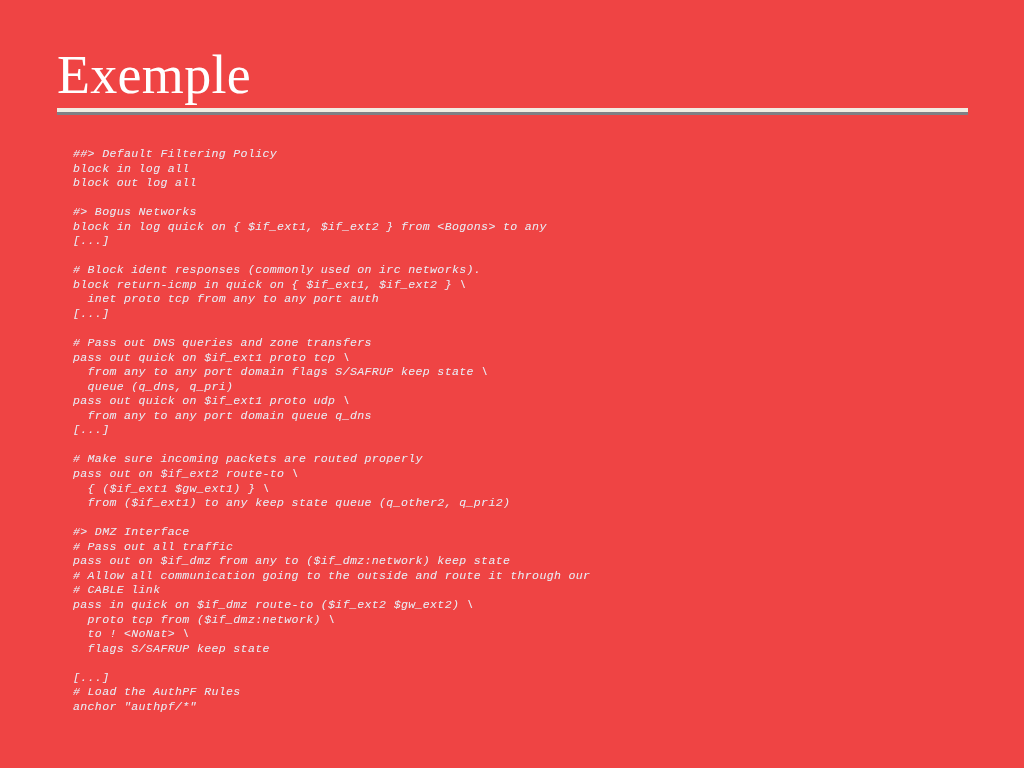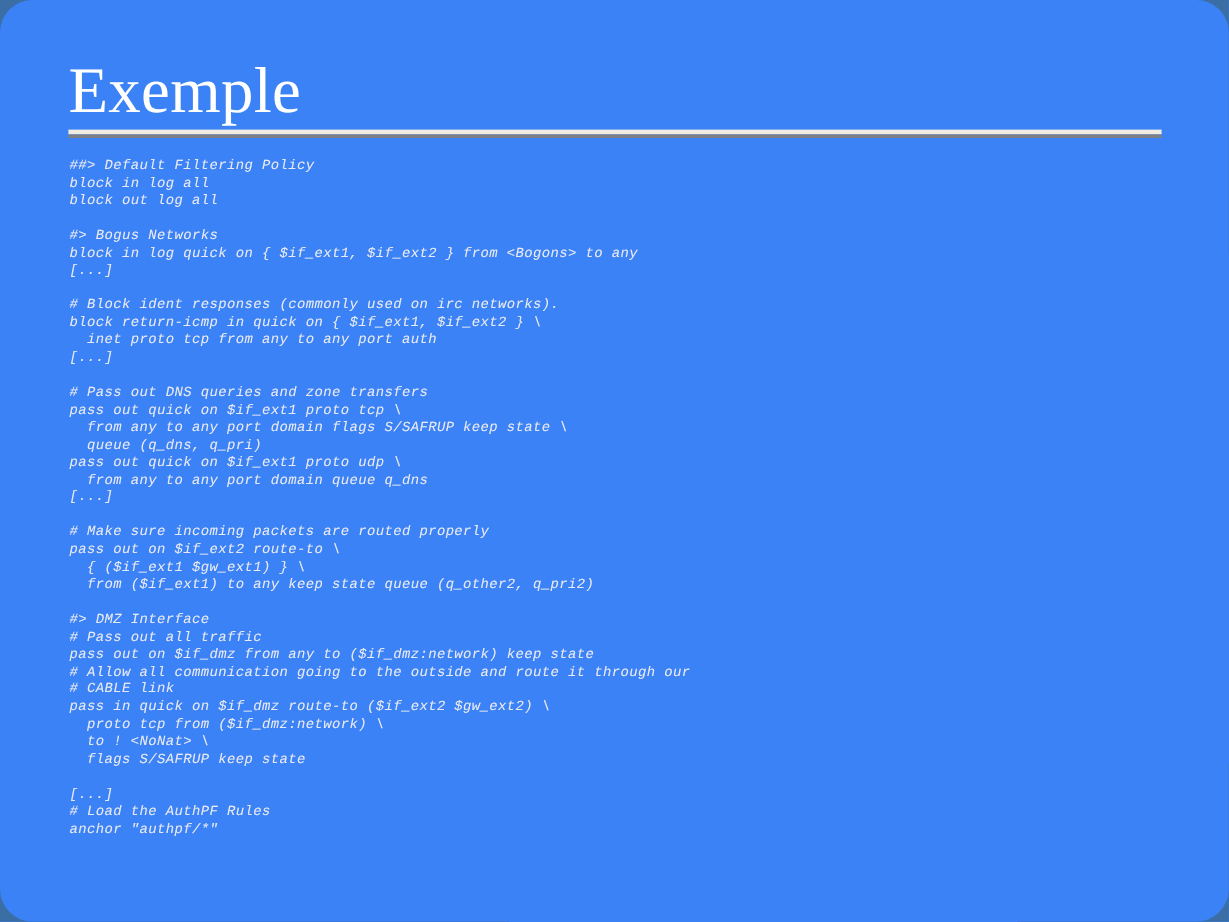--- a/index.html
+++ b/index.html
@@ -70,21 +70,21 @@
 
   
   .code-area {
     position: absolute;
     left: 58px;
     top: 132px;
     width: 940px;
   }
 
   .code-block {
-    margin: 0;
+    margin: 15px;
     padding: 0;
     font-family: "Liberation Mono", "DejaVu Sans Mono", monospace;
     font-style: italic;
     font-size: 11.6px;
     line-height: 14.55px;
     color: #e8e9f2;
     white-space: pre;
     letter-spacing: 0.33px;
     text-shadow: 0 0 0.4px rgba(255,255,255,0.25);
   }
@@ -94,21 +94,21 @@
     min-height: 14.55px;
     white-space: pre;
   }
   .code-line.blank {
     height: 14.55px;
   }
 </style>
 </head>
 <body style="background: rgb(58, 110, 165);">
 
-<div class="slide" style="background: #3b82f6; border-radius: 27px;">
+<div class="slide" style="background: #ef4444;">
 
   <div class="title-area">
     <h1 class="slide-title" style="color: rgb(255, 255, 255);">Exemple</h1>
   </div>
 
   <div class="title-rule">
     <div class="rule-light" style="background: rgb(241, 236, 226);"></div>
     <div class="rule-dark" style="background: rgb(127, 128, 133);"></div>
   </div>
 

